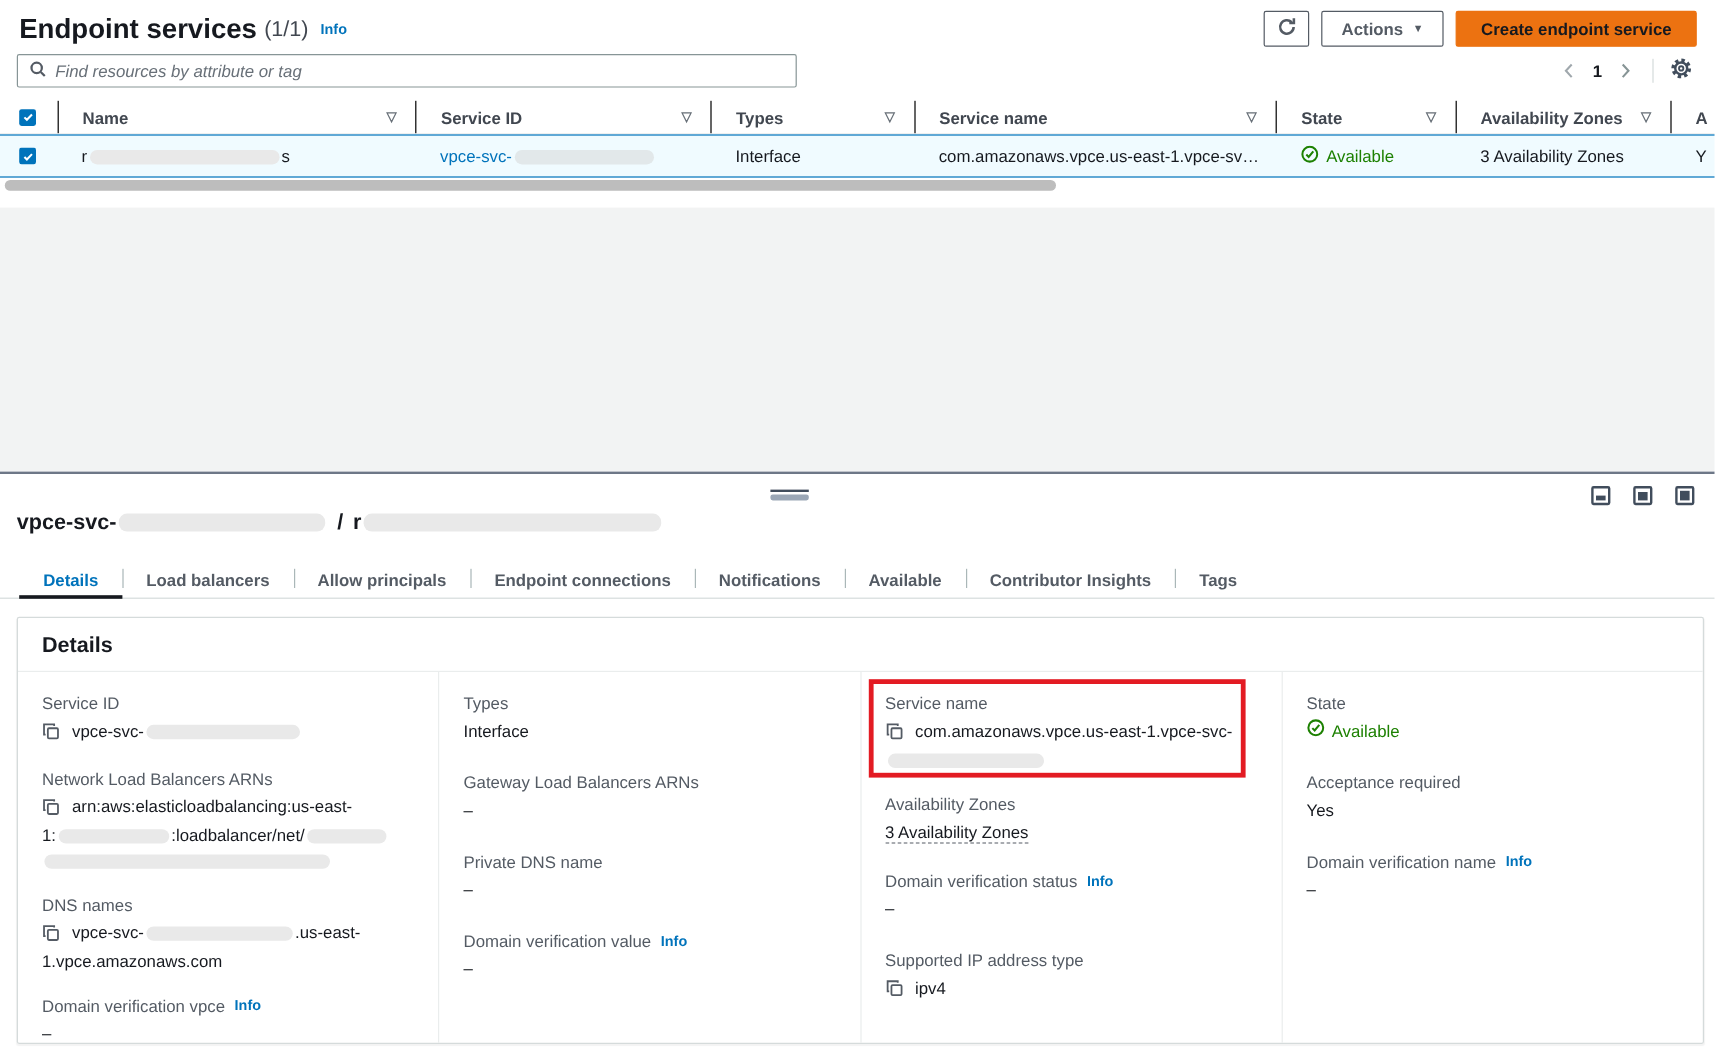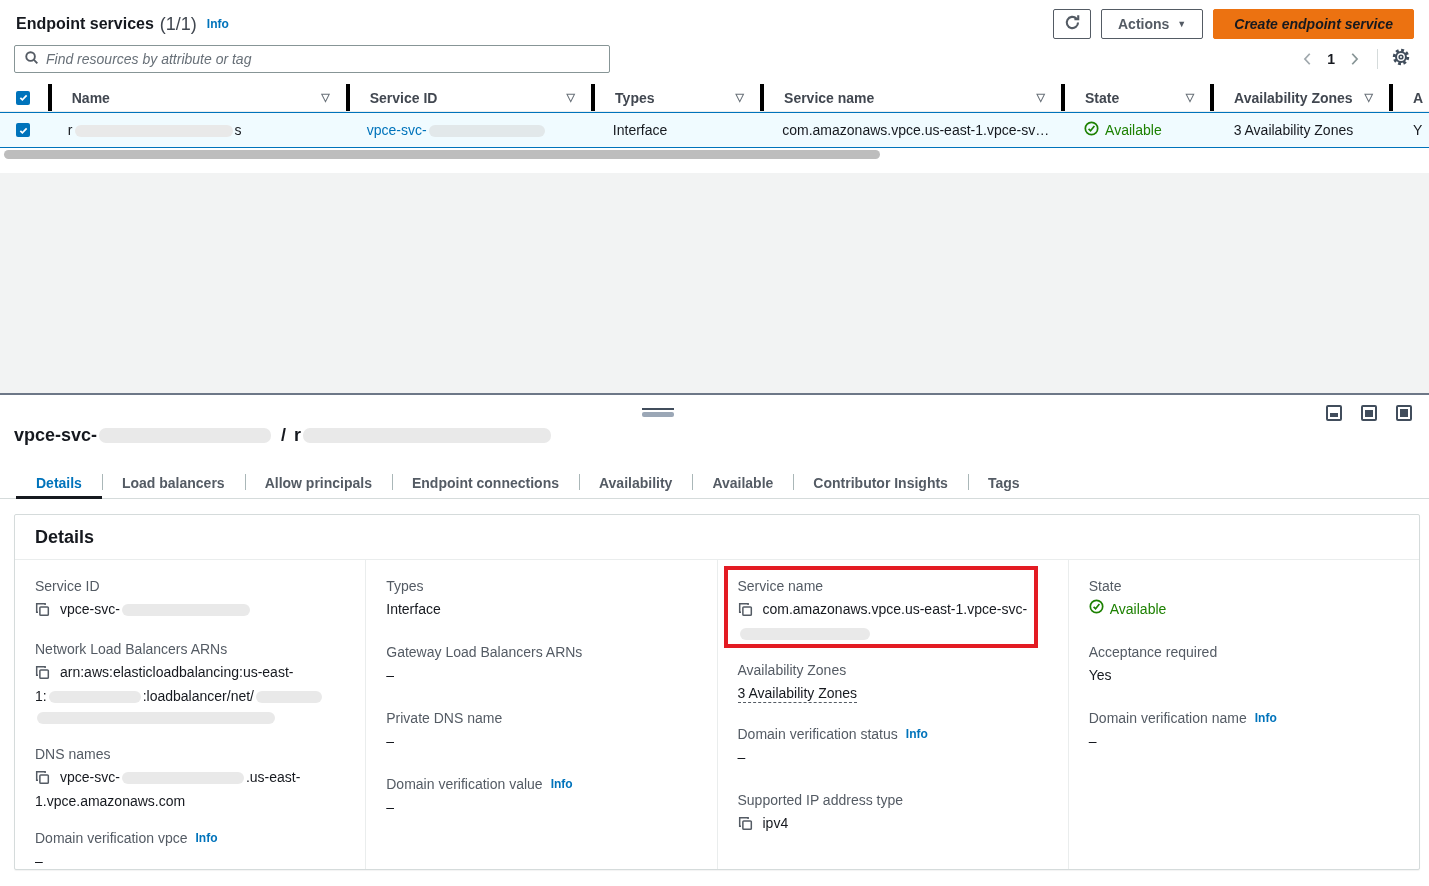--- a/index.html
+++ b/index.html
@@ -1,46 +1,46 @@
 <!DOCTYPE html>
 <html><head>
 <meta charset="utf-8">
 <style>
   * { margin:0; padding:0; box-sizing:border-box; }
   html,body { width:1429px; height:886px; background:#fff; font-family:"Liberation Sans", sans-serif; font-size:14px; color:#16191f; overflow:hidden; }
   .screen { position:relative; width:1429px; height:886px; background:#fff; overflow:hidden; }
 
   
   .page-header { position:absolute; top:8px; left:16px; right:15px; height:32px; display:flex; align-items:center; }
-  .page-title { font-size:16px; font-weight:700; }
+  .page-title { font-size:23px; font-weight:700; }
   .page-count { font-size:18px; font-weight:400; color:#414750; margin-left:6px; }
   .info-link { color:#0073bb; font-weight:700; font-size:12px; cursor:pointer; }
   .page-header .info-link { margin-left:10px; }
   .header-actions { margin-left:auto; display:flex; gap:10px; align-items:center; }
   .btn { height:30px; border:1px solid #545b64; border-radius:2px; background:#fff; color:#545b64; font-weight:700; font-size:14px; display:flex; align-items:center; justify-content:center; cursor:pointer; font-family:"Liberation Sans", sans-serif; }
   .btn-icon { width:38px; }
   .btn-secondary { padding:0 16px; gap:8px; }
-  .btn-primary { padding:0 20px; background:#ec7211; border-color:#ec7211; color:#16191f;font-style:italic; }
+  .btn-primary { padding:0 20px; background:#ec7211; border-color:#ec7211; color:#16191f; }
   .caret { font-size:9px; color:#545b64; }
 
   
   .controls-row { position:absolute; top:44px; left:14px; right:15px; display:flex; align-items:center; }
-  .search-box { width:596px; height:28px; border:1px solid #879596; border-radius:2px; display:flex; align-items:center; padding:0 9px; background:#fff; }
+  .search-box { width:650px; height:28px; border:1px solid #879596; border-radius:2px; display:flex; align-items:center; padding:0 9px; background:#fff; }
   .search-box input { border:0; outline:0; width:100%; margin-left:7px; font-size:14px; font-style:italic; color:#16191f; font-family:"Liberation Sans", sans-serif; background:transparent; }
   .search-box input::placeholder { color:#687078; font-style:italic; }
   .pagination { margin-left:auto; display:flex; align-items:center; }
   .pg-btn { background:none; border:none; cursor:pointer; display:flex; align-items:center; padding:4px; }
   .pg-num { font-weight:700; color:#16191f; padding:0 8px; }
   .pg-sep { width:1px; height:20px; background:#d5dbdb; margin:0 10px 0 12px; }
 
   
   .table { position:absolute; top:84px; left:0; right:0; }
   .thead { display:flex; height:28px; align-items:stretch; border-bottom:1px solid #eaeded; }
   .th { display:flex; align-items:center; padding:0 16px 0 20px; font-weight:700; color:#414750; cursor:pointer; }
-  .th + .th { border-left:4px solid #000000; }
+  .th + .th { border-left:1px solid #000000; }
   .filter-icon { margin-left:auto; color:#687078; font-size:11px; padding-left:8px; }
   .c-check { width:48px; padding:0 0 0 16px; display:flex; align-items:center; }
   .c-name { width:300px; } .c-sid { width:247px; } .c-types { width:170px; }
   .c-sname { width:303px; } .c-state { width:150px; } .c-az { width:180px; }
   .c-last { flex:1; overflow:hidden; }
   .trow { display:flex; height:36px; align-items:center; background:#f0fbff; border-top:1px solid #0073bb; border-bottom:1px solid #0073bb; }
   .td { padding:0 16px 0 20px; white-space:nowrap; overflow:hidden; }
   .checkbox { width:14px; height:14px; background:#0073bb; border-radius:2px; display:inline-flex; align-items:center; justify-content:center; cursor:pointer; }
   .redact { display:inline-block; height:12px; background:#e9e9e9; border-radius:6px; vertical-align:middle; margin:0 2px; }
   .redact-lg { height:15px; border-radius:7px; }
@@ -249,21 +249,21 @@
         <span class="title-sep">/</span>
         <span>r</span>
         <span class="redact redact-lg" style="width:248px;"></span>
     </div>
 
     <div class="tabs">
       <div class="tab active">Details</div>
       <div class="tab">Load balancers</div>
       <div class="tab">Allow principals</div>
       <div class="tab">Endpoint connections</div>
-      <div class="tab">Availability</div>
+      <div class="tab">Notifications</div>
       <div class="tab">Available</div>
       <div class="tab">Contributor Insights</div>
       <div class="tab">Tags</div>
     </div>
 
     <div class="card">
       <div class="card-h">Details</div>
       <div class="card-b">
 
         <div class="col">

